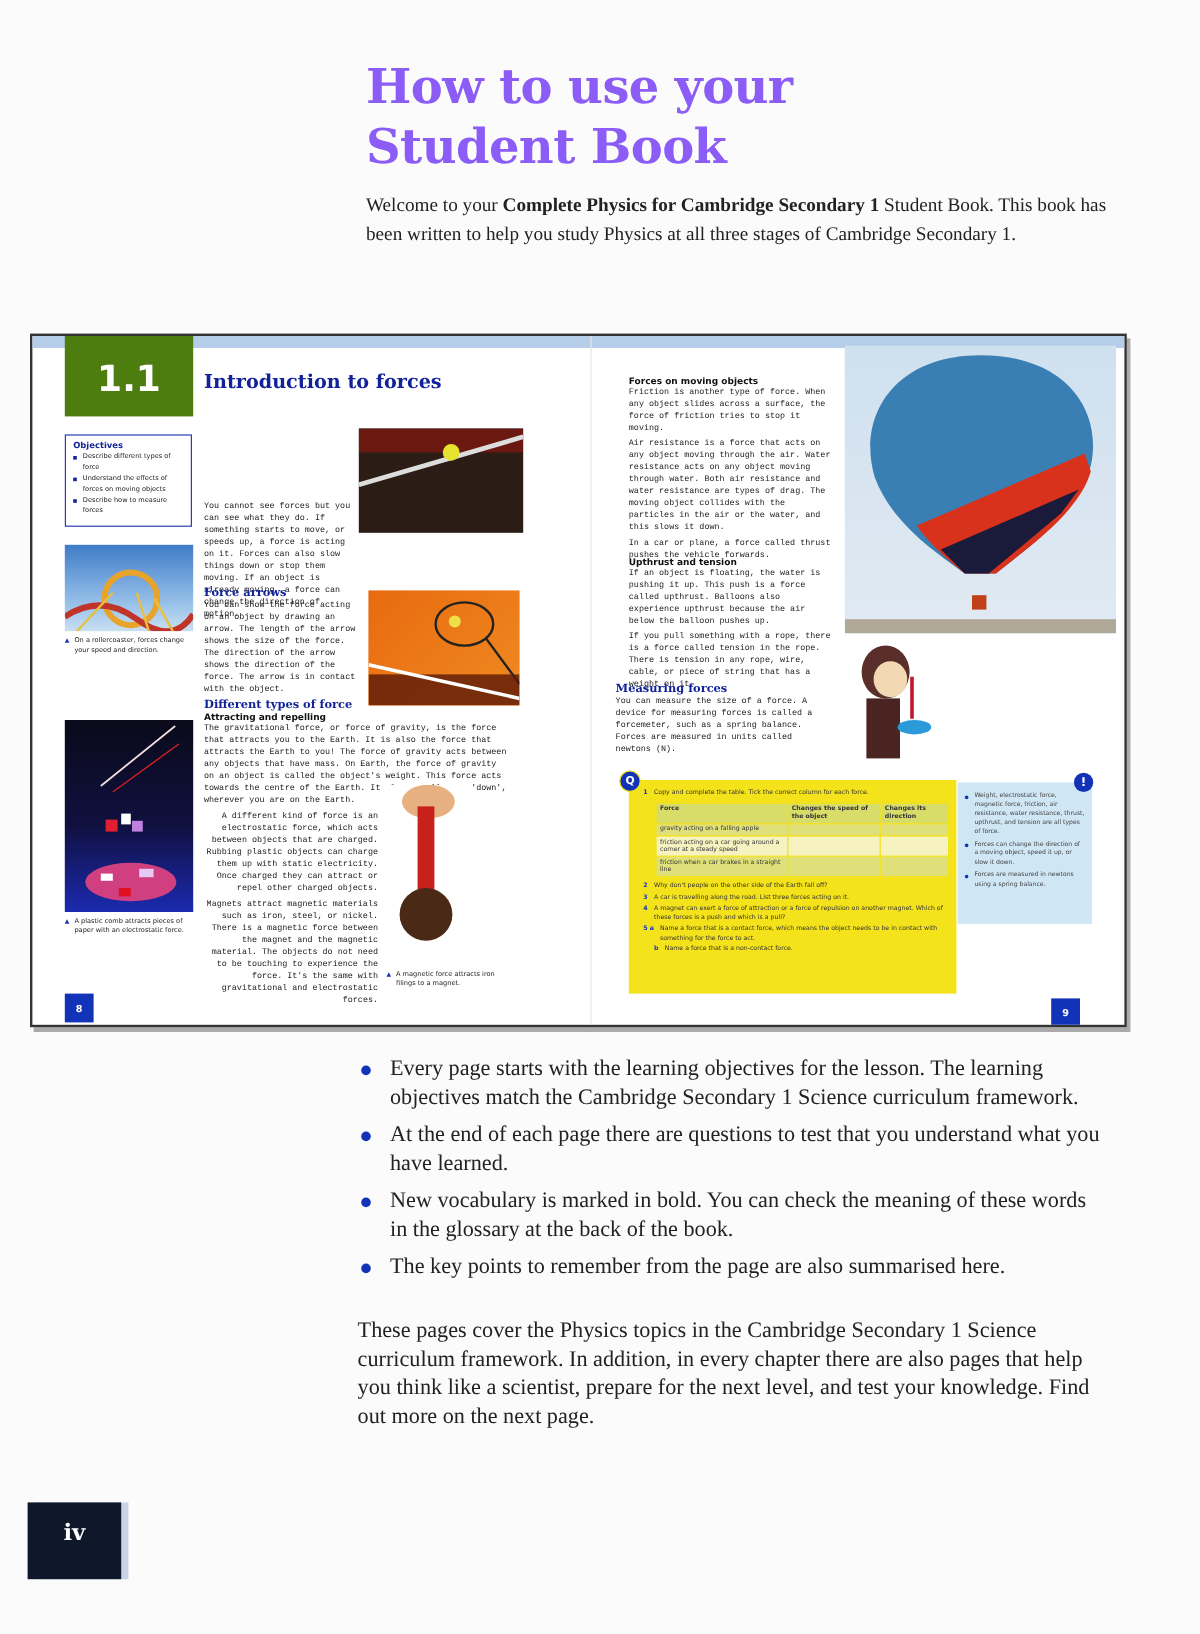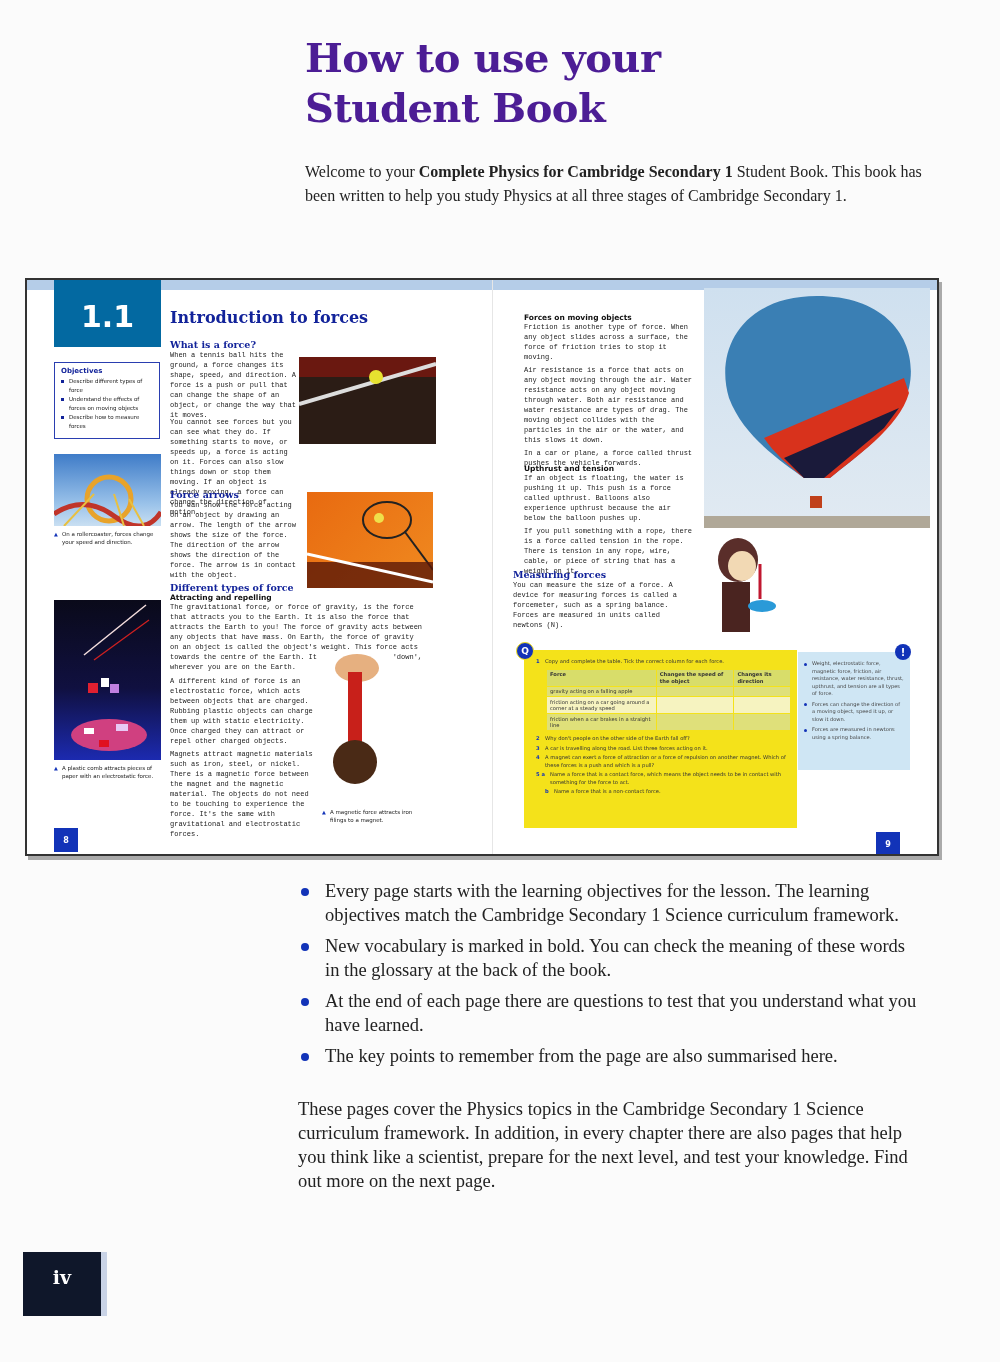--- a/index.html
+++ b/index.html
@@ -1,32 +1,32 @@
 <!DOCTYPE html>
 <html><head>
 <meta charset="utf-8">
 <style>
   html, body { margin:0; padding:0; }
   body { width:1000px; height:1362px; background:#fbfbfb; position:relative; overflow:hidden;
          font-family:"DejaVu Serif", serif; color:#1a1a1a; }
   .abs { position:absolute; }
 
   
-  #title { left:305px; top:33px; width:640px; font-family:"DejaVu Serif", serif; font-weight:bold;
-           font-size:40px; line-height:50px; color:#4c1d95; letter-spacing:-0.5px; }
+  #title { left:305px; top:48px; width:640px; font-family:"DejaVu Serif", serif; font-weight:bold;
+           font-size:40px; line-height:50px; color:#8b5cf6; letter-spacing:-0.5px; }
   #intro { left:305px; top:160px; width:640px; font-family:"Liberation Serif", serif; font-size:16px; line-height:24px; color:#222; }
   #intro p { margin:0 0 8px 0; }
 
   
   #spread { left:25px; top:278px; width:910px; height:574px; background:#fff; border:2px solid #333;
             box-shadow:3px 4px 0 #aaa; overflow:hidden; }
   .topstrip { position:absolute; left:0; top:0; width:100%; height:10px; background:#b5cde8; }
   .gutter { position:absolute; left:465px; top:0; width:1px; height:100%; background:#e6e6e6; }
 
-  #lesson-box { left:27px; top:0; width:107px; height:67px; background:#0369a1; color:#fff;
+  #lesson-box { left:27px; top:0; width:107px; height:67px; background:#4d7c0f; color:#fff;
                 font-family:"DejaVu Sans", sans-serif; font-weight:bold; font-size:30px;
                 display:flex; align-items:center; justify-content:center; padding-top:6px; box-sizing:border-box; }
   #lesson-title { left:143px; top:28px; font-family:"DejaVu Serif", serif; font-weight:bold; font-size:16px; color:#12239a; }
   .sp-h { font-family:"DejaVu Serif", serif; font-weight:bold; color:#12239a; font-size:9.5px; }
   .sp-h2 { font-family:"DejaVu Sans", sans-serif; font-weight:bold; color:#111; font-size:7.5px; }
   .sp-p { font-family:Liberation Mono, monospace; font-size:7px; line-height:10px; color:#222; margin:0 0 3px 0; }
 
   #objectives { left:27px; top:82px; width:106px; height:77px; border:1.5px solid #2a3eb0; box-sizing:border-box; padding:4px 6px; }
   #objectives .ohead { font-family:"DejaVu Sans", sans-serif; font-weight:bold; color:#12239a; font-size:7px; margin-bottom:2px; }
   #objectives ul { margin:0; padding:0; list-style:none; }
@@ -115,24 +115,20 @@
       <rect x="47" y="78" width="8" height="9" fill="#fff"></rect>
       <rect x="56" y="84" width="9" height="9" fill="#c080e0"></rect>
       <ellipse cx="55" cy="135" rx="38" ry="16" fill="#d04080"></ellipse>
       <rect x="30" y="128" width="10" height="6" fill="#fff"></rect>
       <rect x="62" y="124" width="12" height="7" fill="#e8c8f4"></rect>
       <rect x="45" y="140" width="10" height="7" fill="#e01020"></rect>
     </svg>
   </div>
   <div class="caption" style="left:27px;top:484px;width:105px;">A plastic comb attracts pieces of paper with an electrostatic force.</div>
 
-  <div class="abs" style="left:143px;top:59px;width:128px;">
-    <div class="sp-h">What is a force?</div>
-    <p class="sp-p">When a tennis ball hits the ground, a force changes its shape, speed, and direction. A force is a push or pull that can change the shape of an object, or change the way that it moves.</p>
-  </div>
   <div class="abs" style="left:143px;top:137px;width:265px;">
     <p class="sp-p" style="padding-right:140px;">You cannot see forces but you can see what they do. If something starts to move, or speeds up, a force is acting on it. Forces can also slow things down or stop them moving. If an object is already moving, a force can change the direction of motion.</p>
   </div>
 
   <div class="photo" style="left:272px;top:77px;width:137px;height:87px;background:#2b1c15;">
     <svg width="137" height="87">
       <rect width="137" height="20" fill="#6a1810"></rect>
       <line x1="0" y1="47" x2="137" y2="7" stroke="#ddd" stroke-width="4"></line>
       <circle cx="77" cy="20" r="7" fill="#e7e230"></circle>
     </svg>
@@ -151,21 +147,21 @@
       <rect x="0" y="70" width="126" height="26" fill="#5a1808" opacity="0.8"></rect>
       <line x1="0" y1="62" x2="126" y2="90" stroke="#fff" stroke-width="3"></line>
     </svg>
   </div>
 
   <div class="abs" style="left:143px;top:302px;width:275px;">
     <div class="sp-h">Different types of force</div>
     <div class="sp-h2">Attracting and repelling</div>
     <p class="sp-p" style="padding-right:20px;">The gravitational force, or force of gravity, is the force that attracts you to the Earth. It is also the force that attracts the Earth to you! The force of gravity acts between any objects that have mass. On Earth, the force of gravity on an object is called the object's weight. This force acts towards the centre of the Earth. It always pulls you 'down', wherever you are on the Earth.</p>
   </div>
-  <div class="abs" style="left:143px;top:396px;width:145px;">
+  <div class="abs" style="left:143px;top:396px;width:145px;text-align:right;">
     <p class="sp-p">A different kind of force is an electrostatic force, which acts between objects that are charged. Rubbing plastic objects can charge them up with static electricity. Once charged they can attract or repel other charged objects.</p>
     <p class="sp-p">Magnets attract magnetic materials such as iron, steel, or nickel. There is a magnetic force between the magnet and the magnetic material. The objects do not need to be touching to experience the force. It's the same with gravitational and electrostatic forces.</p>
   </div>
 
   <div class="photo" style="left:290px;top:374px;width:75px;height:142px;background:#fff;">
     <svg width="75" height="142">
       <ellipse cx="40" cy="14" rx="22" ry="14" fill="#e6b080"></ellipse>
       <rect x="31" y="18" width="14" height="70" fill="#c8201a"></rect>
       <circle cx="38" cy="108" r="22" fill="#4a2a16"></circle>
     </svg>
@@ -270,20 +266,20 @@
     </ul>
   </div>
   <div id="kicon" class="abs">!</div>
 
   <div class="pageno" style="left:27px;top:548px;">8</div>
   <div class="pageno" style="left:849px;top:552px;">9</div>
 </div>
 
 <ul id="bullets" class="abs">
   <li>Every page starts with the learning objectives for the lesson. The learning objectives match the Cambridge Secondary 1 Science curriculum framework.</li>
+  <li>At the end of each page there are questions to test that you understand what you have learned.</li>
   <li>New vocabulary is marked in bold. You can check the meaning of these words in the glossary at the back of the book.</li>
-  <li>At the end of each page there are questions to test that you understand what you have learned.</li>
   <li>The key points to remember from the page are also summarised here.</li>
 </ul>
 
 <p id="outro" class="abs">These pages cover the Physics topics in the Cambridge Secondary 1 Science curriculum framework. In addition, in every chapter there are also pages that help you think like a scientist, prepare for the next level, and test your knowledge. Find out more on the next page.</p>
 
 <div id="page-number" class="abs">iv</div>
 
 </body></html>

